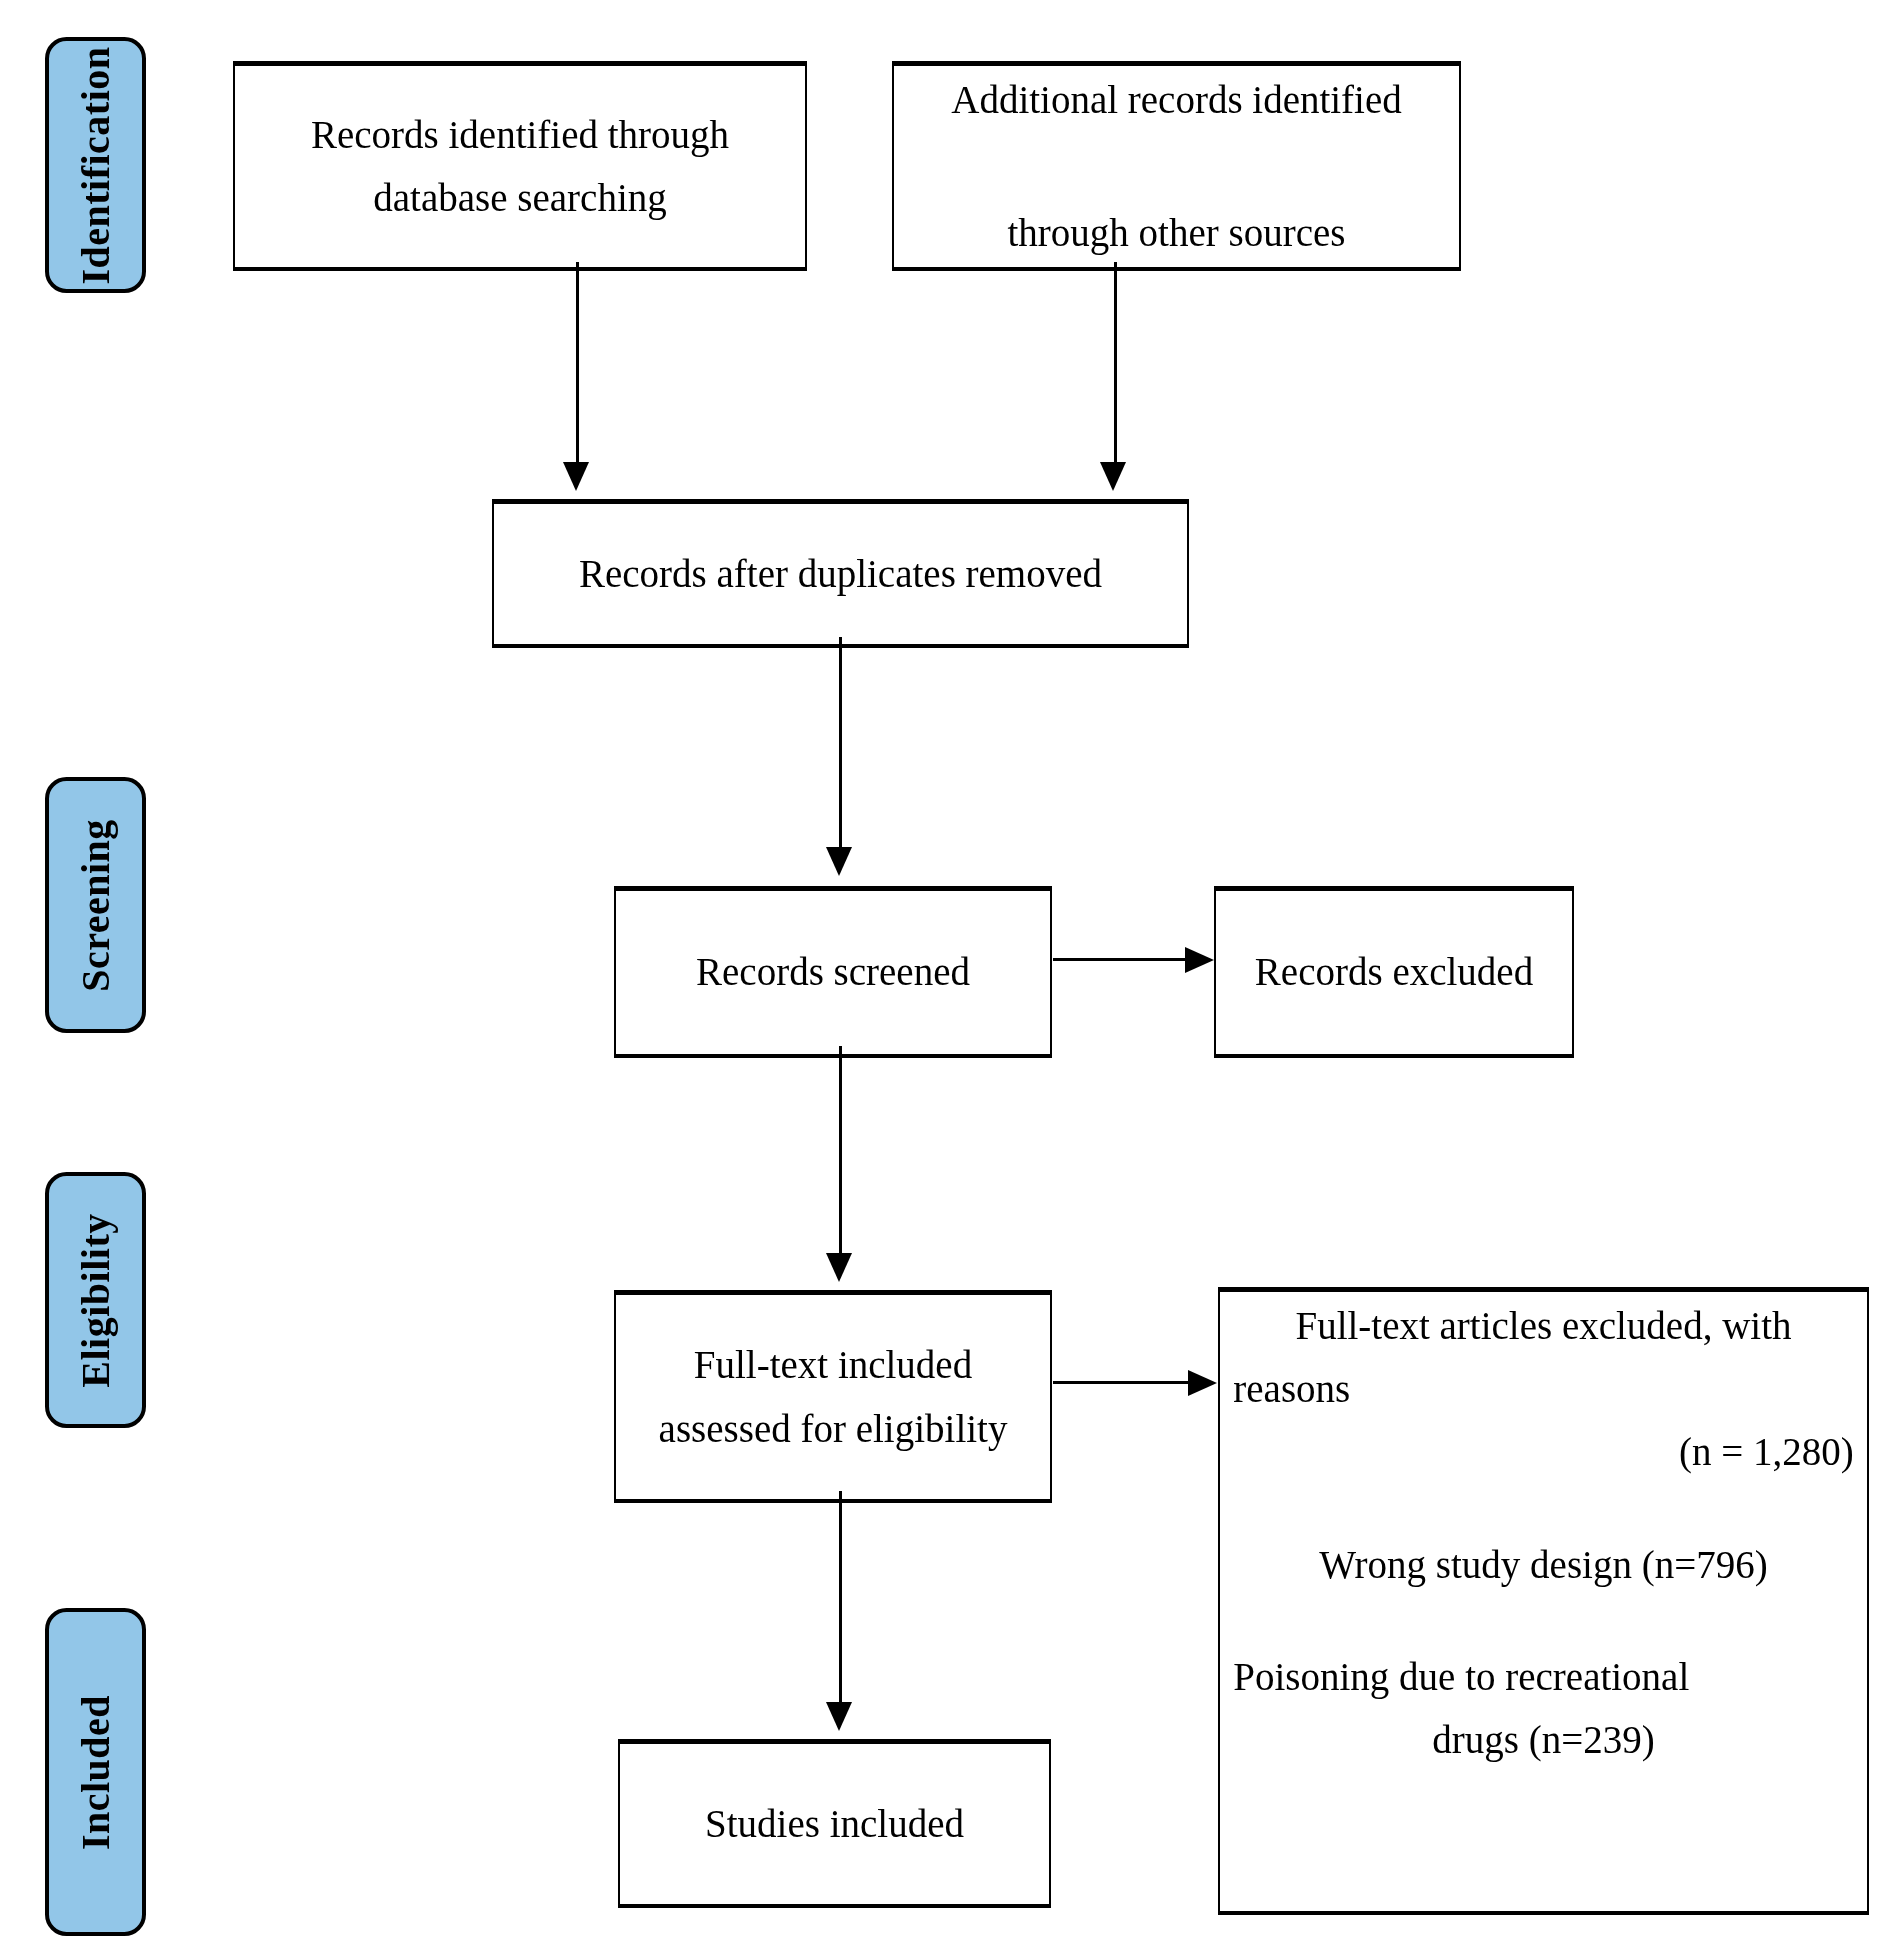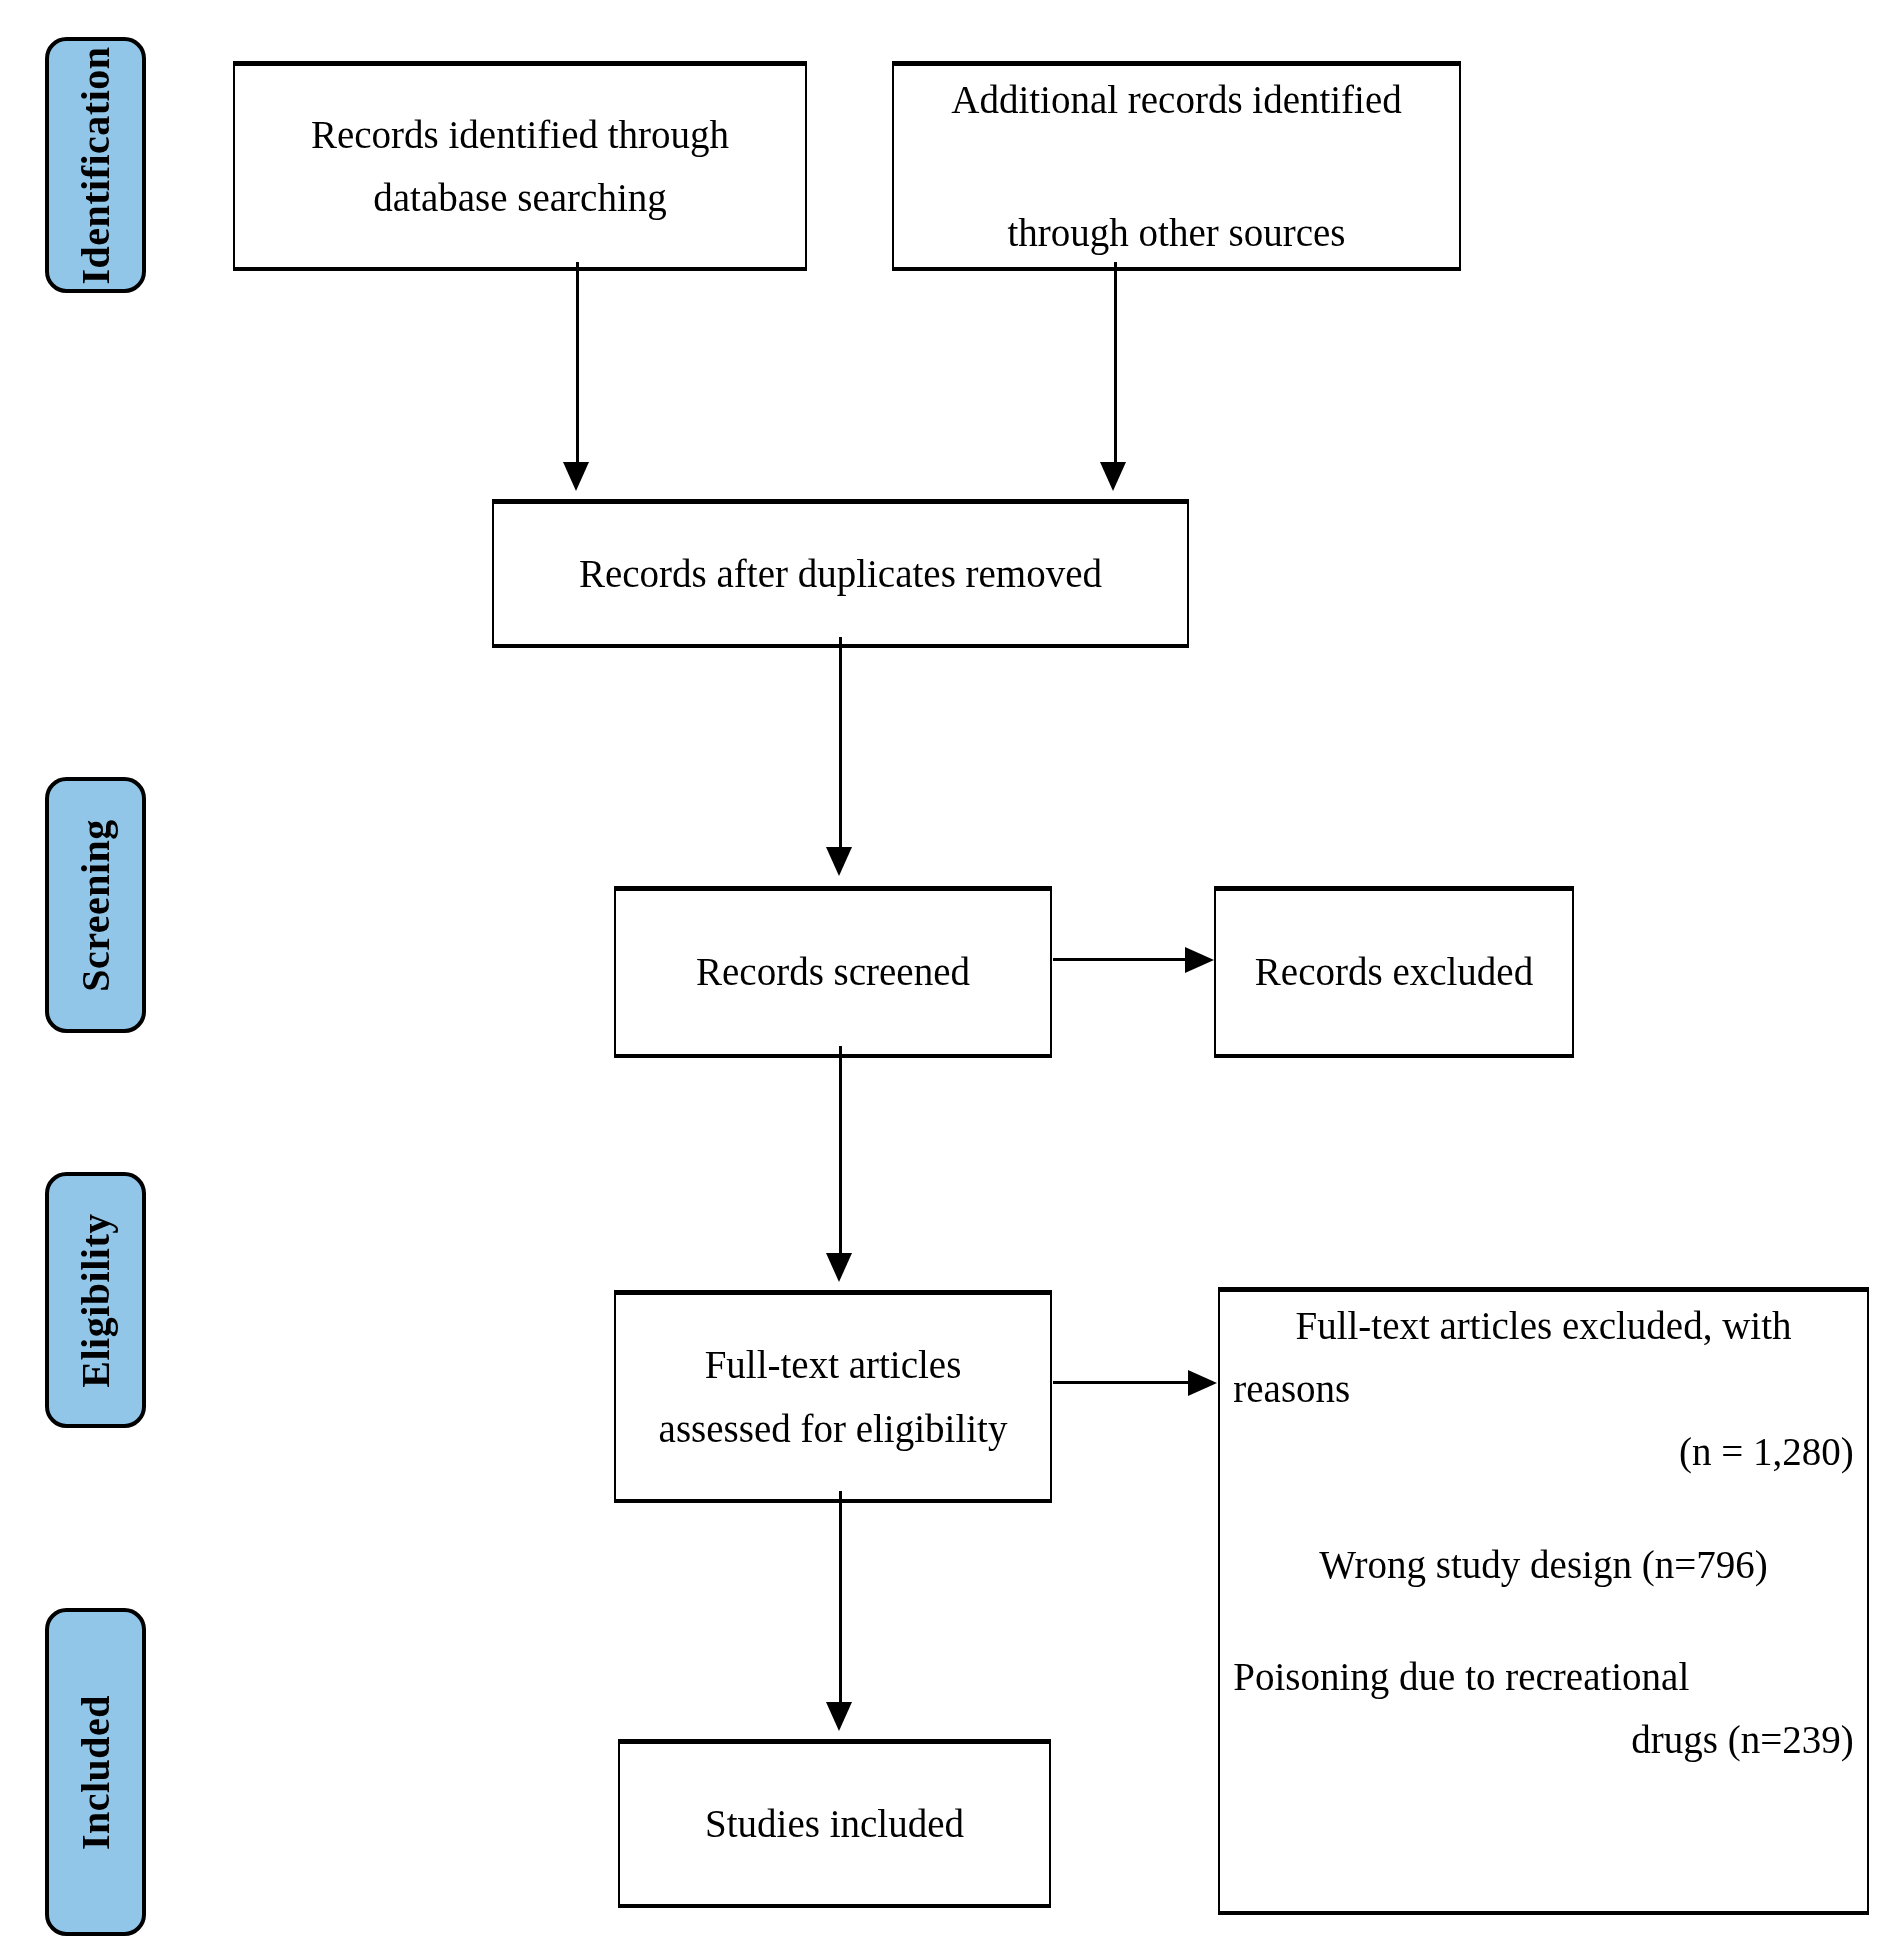--- a/index.html
+++ b/index.html
@@ -188,36 +188,36 @@
     <div class="line">Records excluded</div>
   </div>
 
   <div class="hline" style="left:1053px; top:958px; width:134px;"></div>
   <div class="arrow-right" style="left:1185px; top:947px;"></div>
 
   <div class="vline" style="left:839px; top:1046px; height:213px;"></div>
   <div class="arrow-down" style="left:826px; top:1253px;"></div>
 
   <div class="pbox" style="left:614px; top:1278px; width:438px; height:213px;">
-    <div class="line">Full-text articles</div>
+    <div class="line">Full-text included</div>
     <div class="line">assessed for eligibility</div>
   </div>
 
   <div class="hline" style="left:1053px; top:1381px; width:137px;"></div>
   <div class="arrow-right" style="left:1188px; top:1370px;"></div>
 
   <div class="pbox reasons" style="left:1218px; top:1275px; width:651px; height:628px;">
     <div class="line" style="text-align:center;">Full-text articles excluded, with</div>
     <div class="line" style="text-align:left;">reasons</div>
     <div class="line" style="text-align:right;">(n = 1,280)</div>
     <div class="gap"></div>
     <div class="line" style="text-align:center;">Wrong study design (n=796)</div>
     <div class="gap"></div>
     <div class="line" style="text-align:left;">Poisoning due to recreational</div>
-    <div class="line" style="text-align:right;">drugs (n=239)</div>
+    <div class="line" style="text-align:center;">drugs (n=239)</div>
   </div>
 
   <div class="vline" style="left:839px; top:1491px; height:218px;"></div>
   <div class="arrow-down" style="left:826px; top:1702px;"></div>
 
   <div class="pbox" style="left:618px; top:1727px; width:433px; height:169px;">
     <div class="line">Studies included</div>
   </div>
 
 </div>

